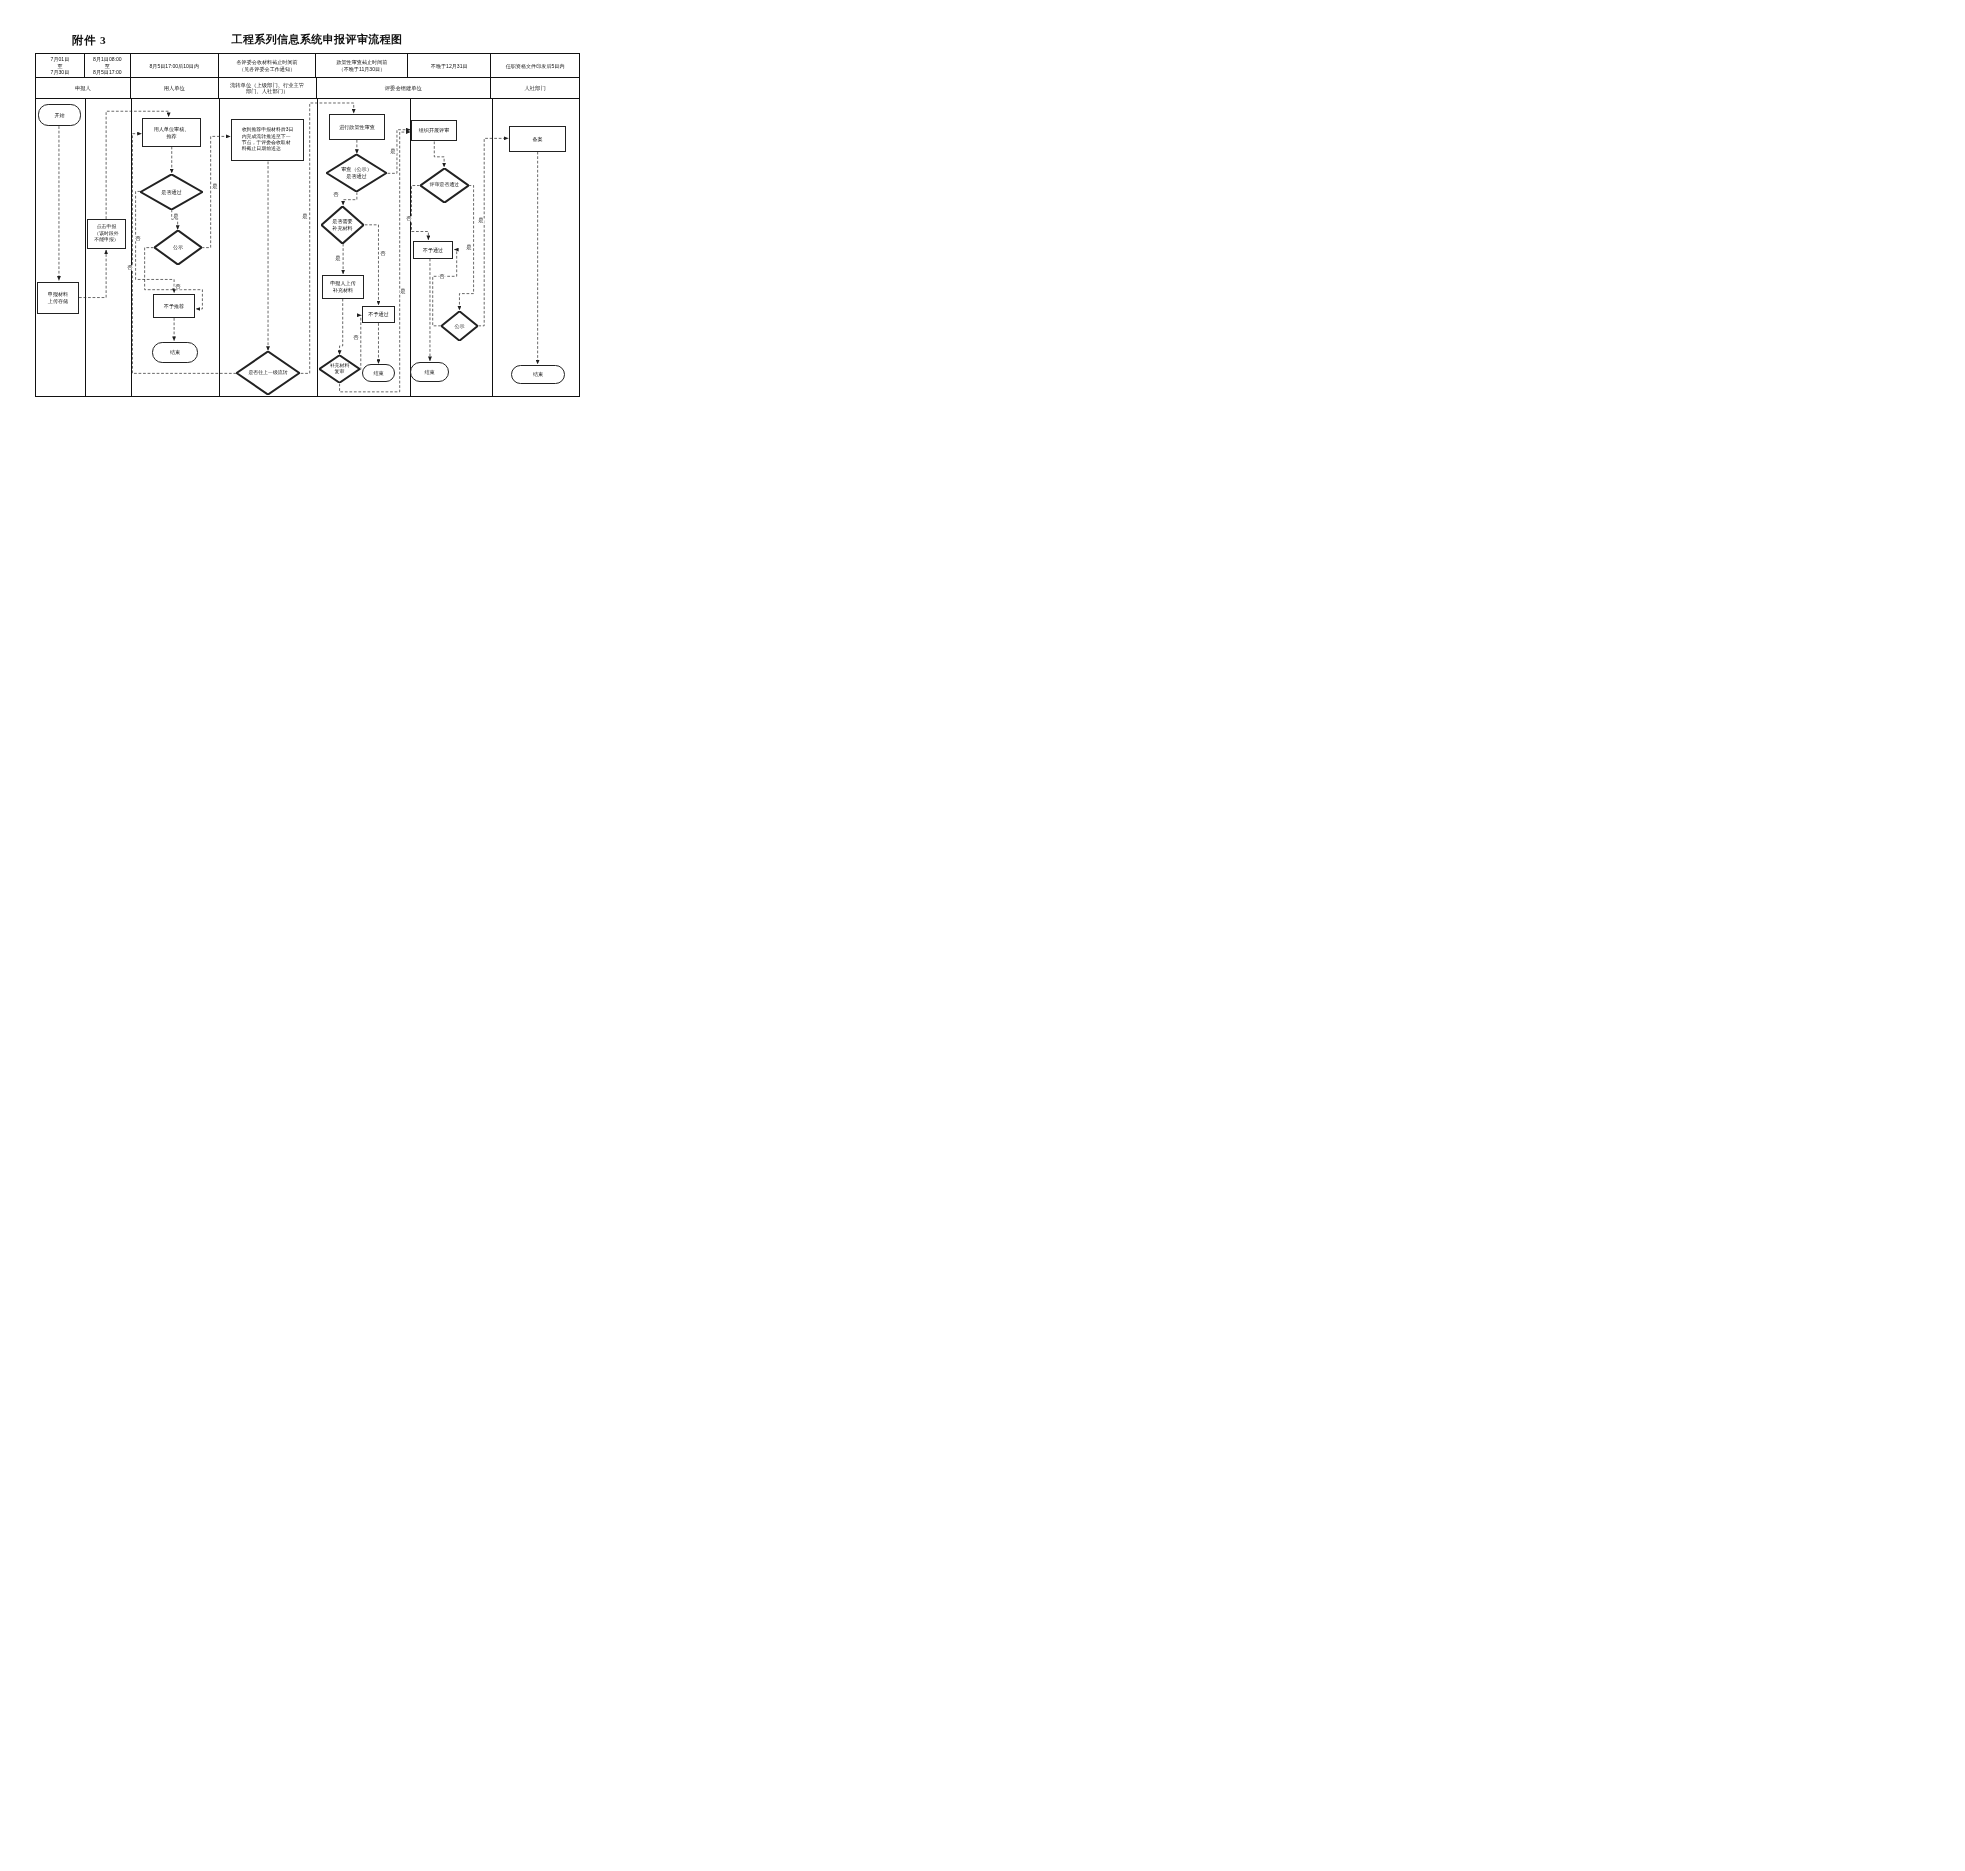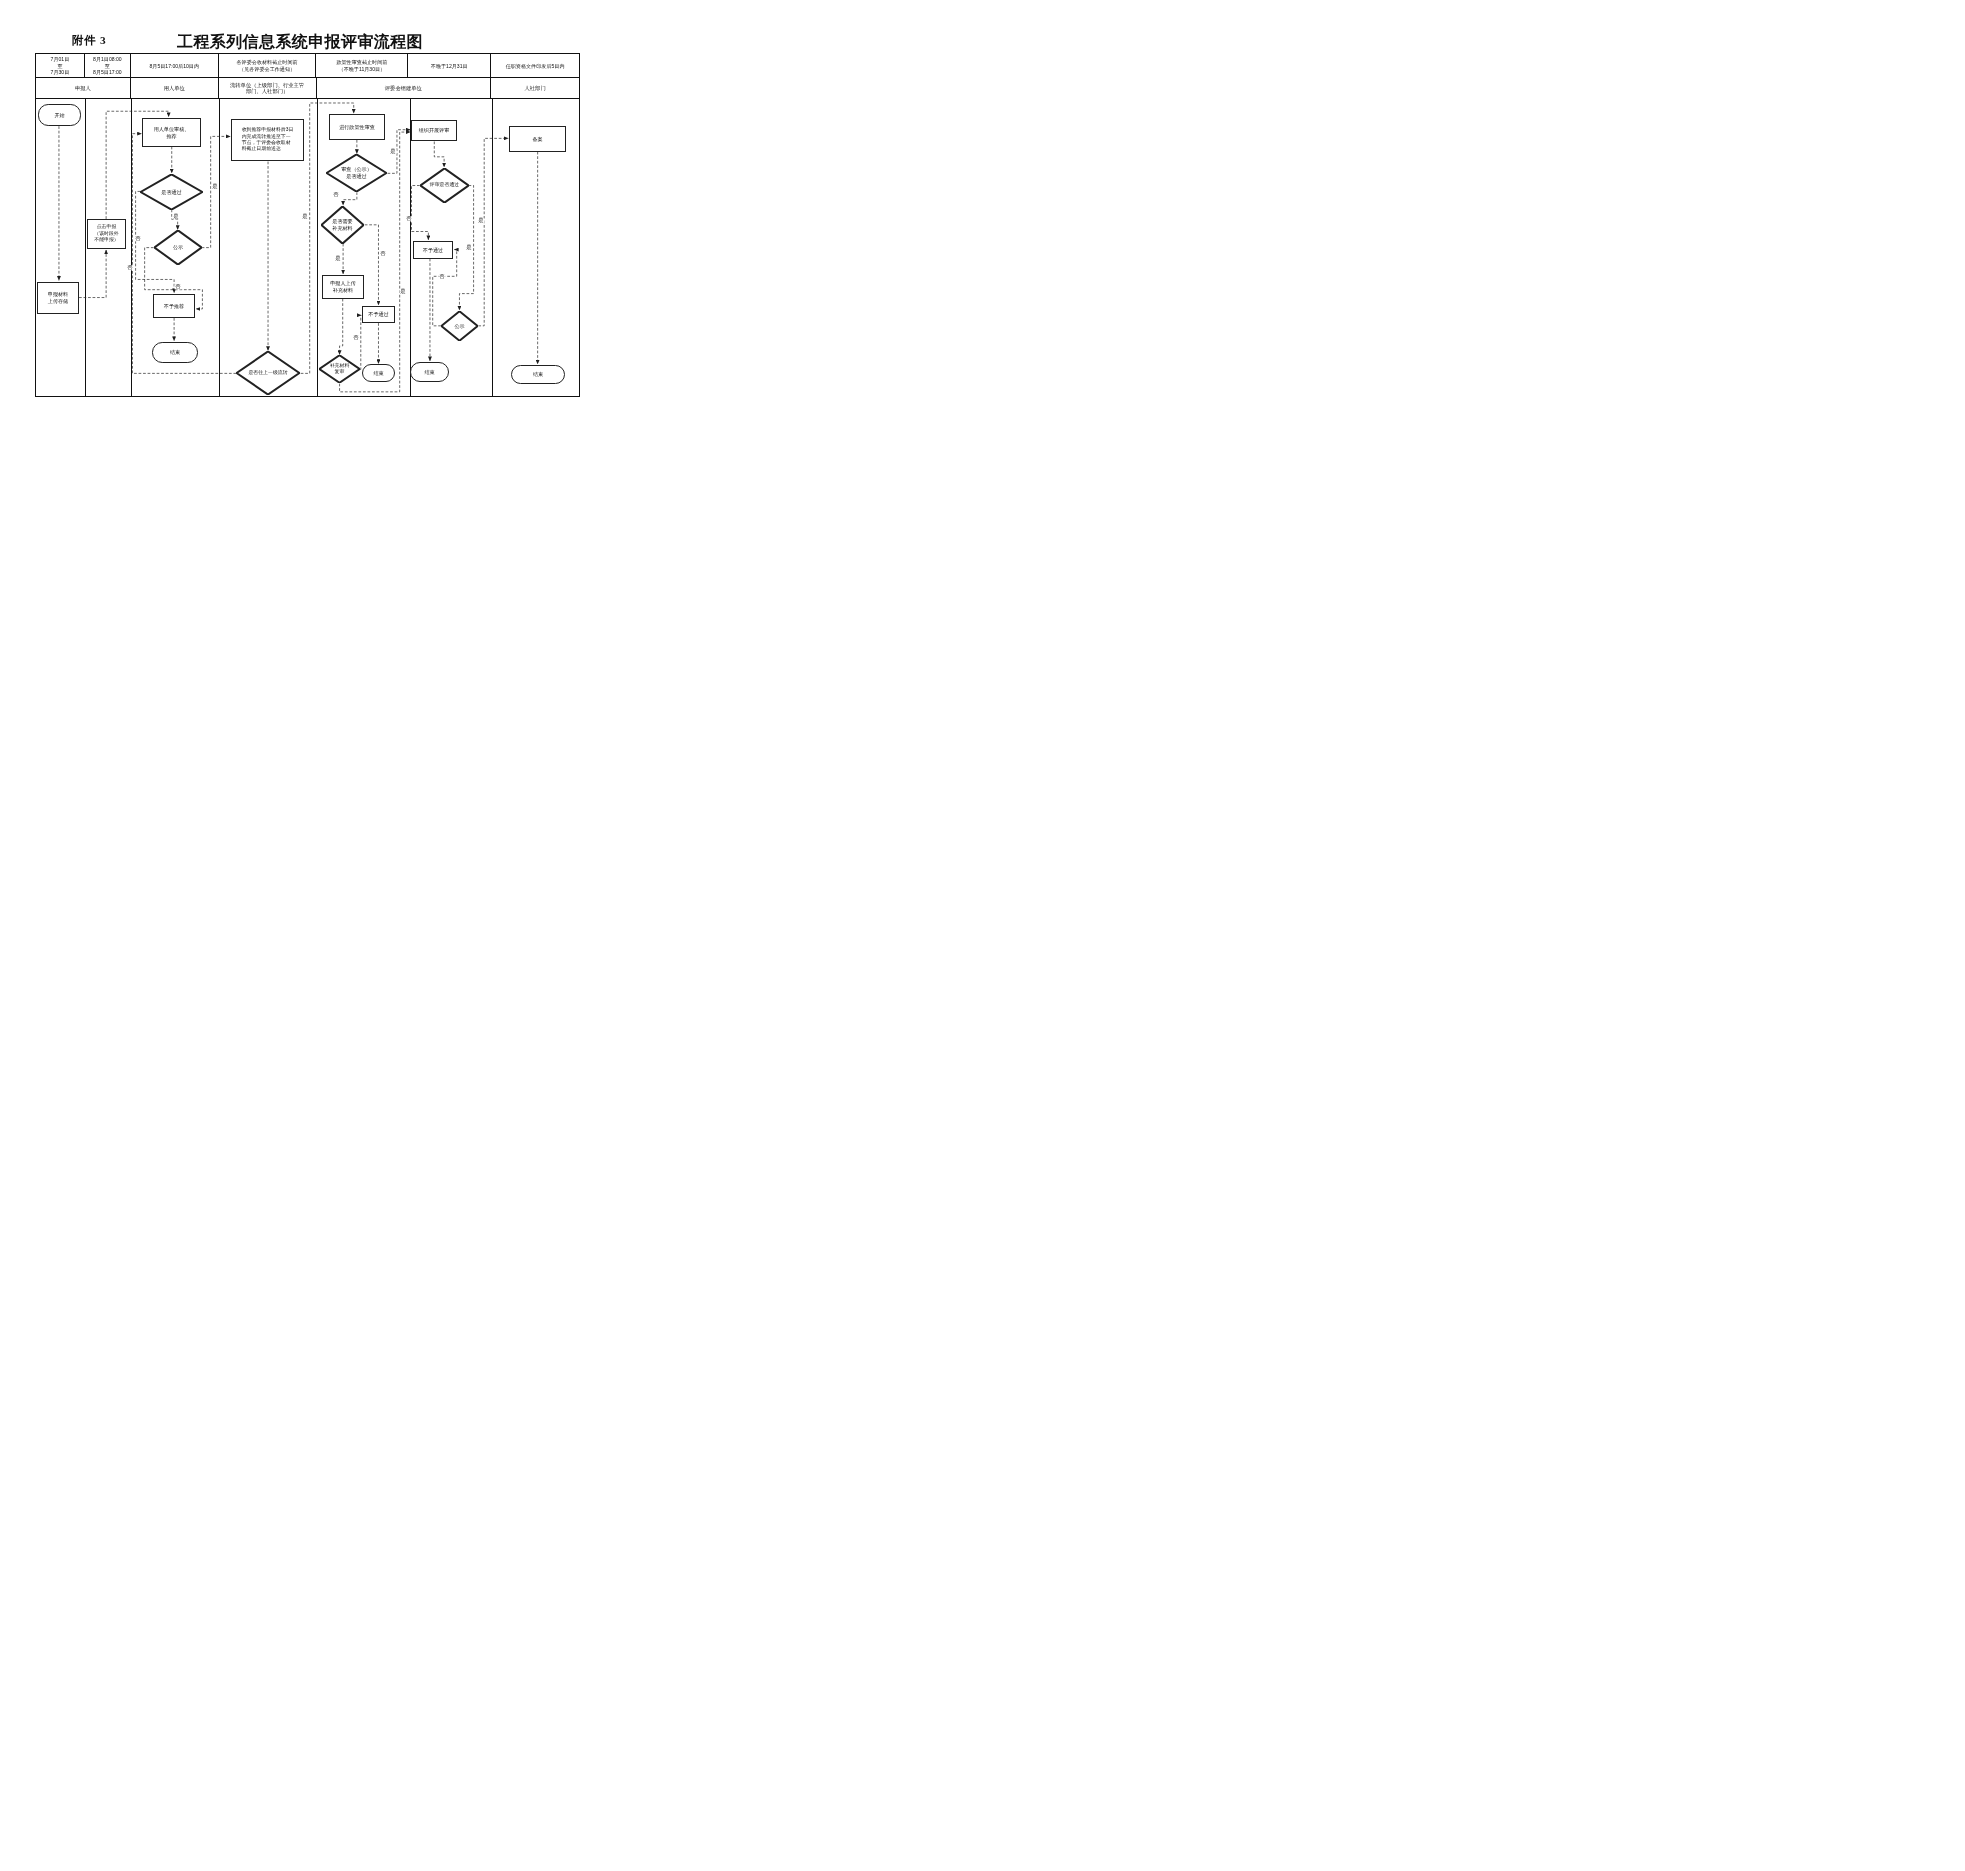--- a/index.html
+++ b/index.html
@@ -1,21 +1,21 @@
 <!DOCTYPE html>
 <html style="font-size:6.3px"><head>
 <meta charset="utf-8">
 <style>
   html,body{margin:0;padding:0;background:#fff;}
   .page{position:relative;width:608px;height:430px;background:#fff;overflow:hidden;
         font-family:"Liberation Sans","DejaVu Sans",sans-serif;color:#111;}
   .doc-attachment{position:absolute;left:72px;top:33px;font-family:"Liberation Serif","DejaVu Serif",serif;
         font-weight:bold;font-size:11.4px;letter-spacing:0.8px;}
-  .doc-title{position:absolute;left:300px;top:32px;transform:translateX(-50%);white-space:nowrap;
-        font-family:"Liberation Serif","DejaVu Serif",serif;font-weight:bold;font-size:16px;letter-spacing:0.4px;}
+  .doc-title{position:absolute;left:317px;top:32px;transform:translateX(-50%);white-space:nowrap;
+        font-family:"Liberation Serif","DejaVu Serif",serif;font-weight:bold;font-size:11px;letter-spacing:0.4px;}
   
   .tbl{position:absolute;left:35px;top:53px;width:545px;height:344px;border:1px solid #111;box-sizing:border-box;}
   .hrow{position:absolute;left:0;width:100%;display:flex;box-sizing:border-box;}
   .hrow1{top:0;height:24.4px;border-bottom:0.8px solid #111;}
   .hrow2{top:24.4px;height:21px;border-bottom:1.2px solid #111;}
   .hcell{box-sizing:border-box;display:flex;align-items:center;justify-content:center;text-align:center;
         white-space:pre-line;font-size:5.1px;line-height:1.25;border-right:0.8px solid #111;}
   .hcell:last-child{border-right:none;}
   .hrow2 .hcell{font-size:5.3px;}
   .vline{position:absolute;top:45px;bottom:0;width:0.8px;background:#111;}

